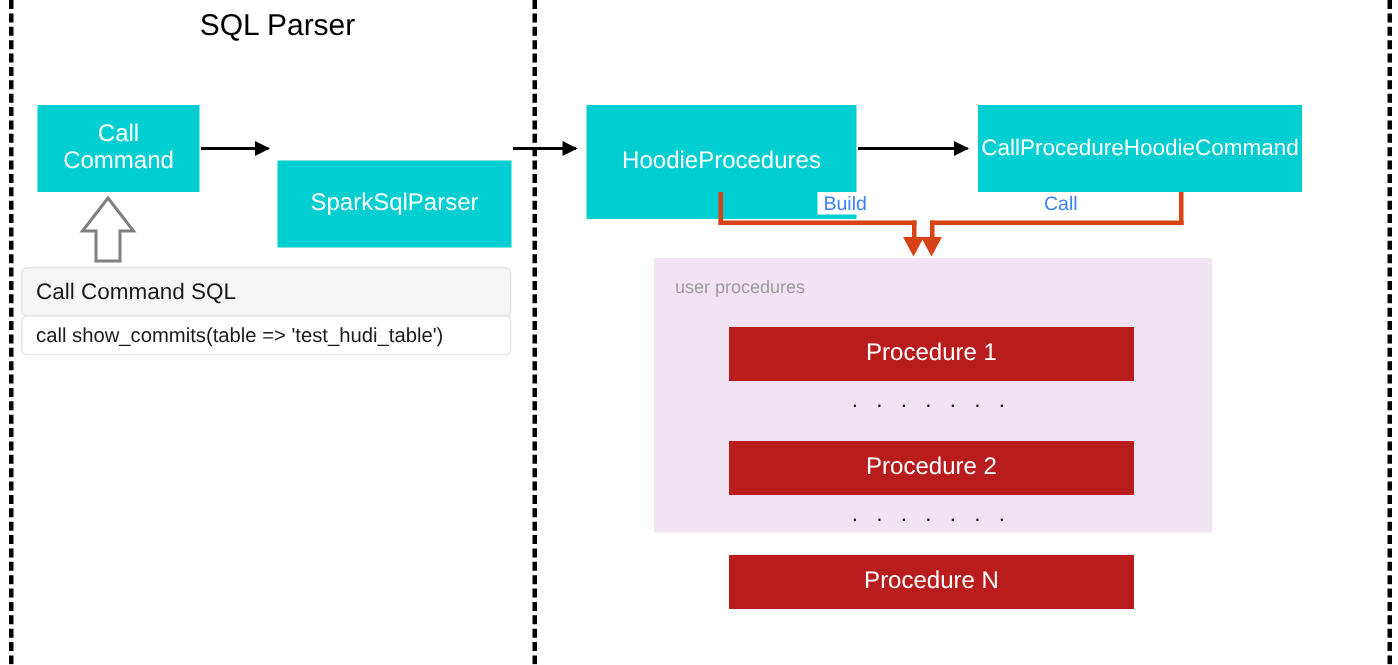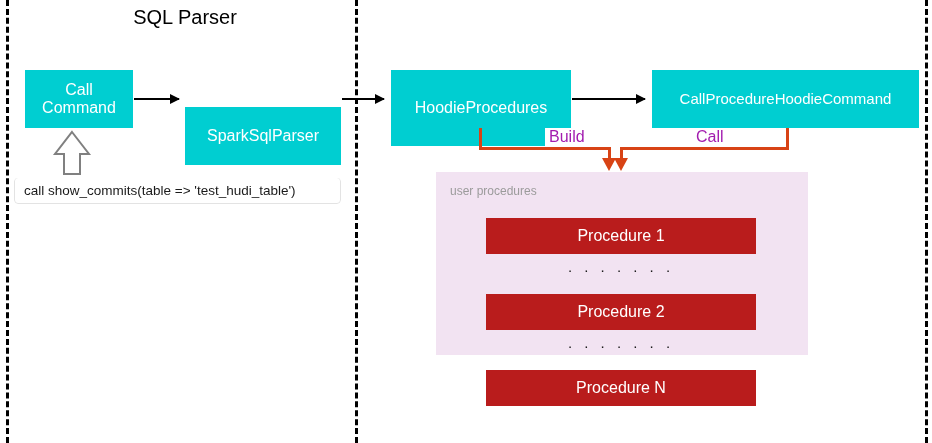--- a/index.html
+++ b/index.html
@@ -51,21 +51,21 @@
     align-items: center;
     justify-content: center;
     text-align: center;
     font-size: 16px;
     line-height: 1.15;
     box-sizing: border-box;
   }
   .tealbox.call-command   { left: 25px;  top: 70px; width: 108px; height: 58px; }
   .tealbox.spark-parser   { left: 185px; top: 70px; width: 156px; height: 58px; margin-top: 37px; }
   .tealbox.hoodie-proc    { left: 391px; top: 70px; width: 180px; height: 76px; }
-  .tealbox.call-proc-cmd  { left: 652px; top: 70px; width: 267px; height: 58px; font-size: 15px; }
+  .tealbox.call-proc-cmd  { left: 652px; top: 70px; width: 216px; height: 58px; font-size: 15px; }
 
   
   .arrow-h {
     position: absolute;
     height: 2px;
     background: #000000;
   }
   .arrow-h::after {
     content: "";
     position: absolute;
@@ -129,22 +129,22 @@
     position: absolute;
     width: 0;
     height: 0;
     border-left: 7px solid transparent;
     border-right: 7px solid transparent;
     border-top: 13px solid #D84315;
   }
 
   .conn-label {
     position: absolute;
-    font-size: 16px;
-    color: #a21caf;
+    font-size: 13px;
+    color: #3b82f6;
     background: #ffffff;
     padding: 0 4px;
     white-space: nowrap;
   }
 
   
   .proc-panel {
     position: absolute;
     left: 436px;
     top: 172px;
@@ -220,20 +220,21 @@
   <div class="arrow-h arrow-b"></div>
   <div class="arrow-h arrow-c"></div>
 
   <div class="block-arrow-up">
     <svg width="40" height="46" viewBox="0 0 40 46">
       <polygon points="20,2 37,24 28,24 28,44 12,44 12,24 3,24" fill="#ffffff" stroke="#808080" stroke-width="2"></polygon>
     </svg>
   </div>
 
   <div class="sql-table">
+    <div class="sql-row header">Call Command SQL</div>
     <div class="sql-row">call show_commits(table =&gt; 'test_hudi_table')</div>
   </div>
 
   <div class="ornline orn-v" style="left:479px; top:128px; height:22px;"></div>
   <div class="ornline orn-h" style="left:479px; top:147px; width:132px;"></div>
   <div class="ornline orn-v" style="left:608px; top:147px; height:13px;"></div>
   <div class="orn-arrow" style="left:602px; top:158px;"></div>
   <div class="conn-label" style="left:545px; top:128px;">Build</div>
 
   <div class="ornline orn-v" style="left:786px; top:128px; height:22px;"></div>

